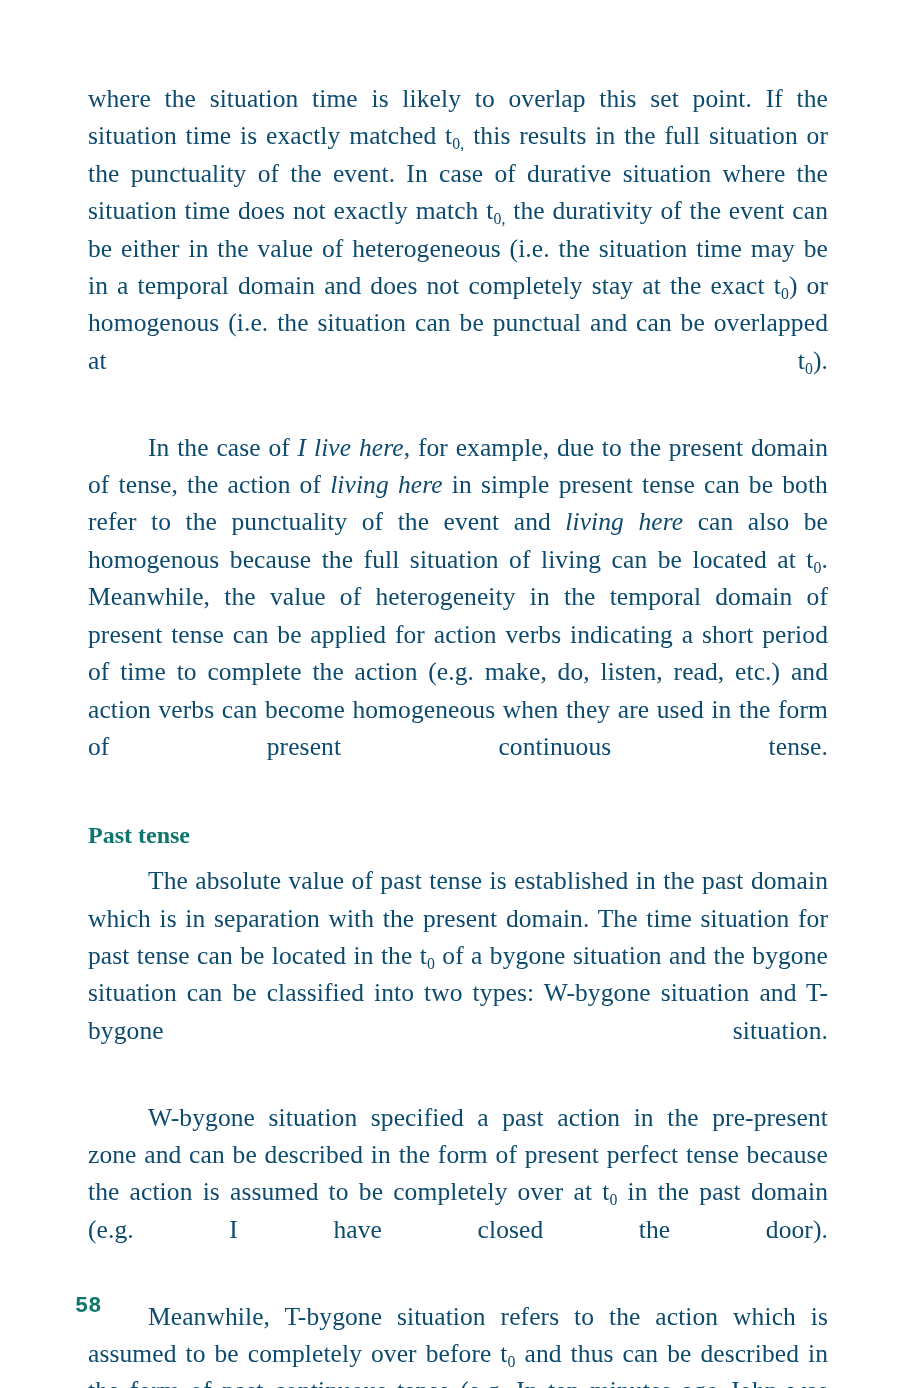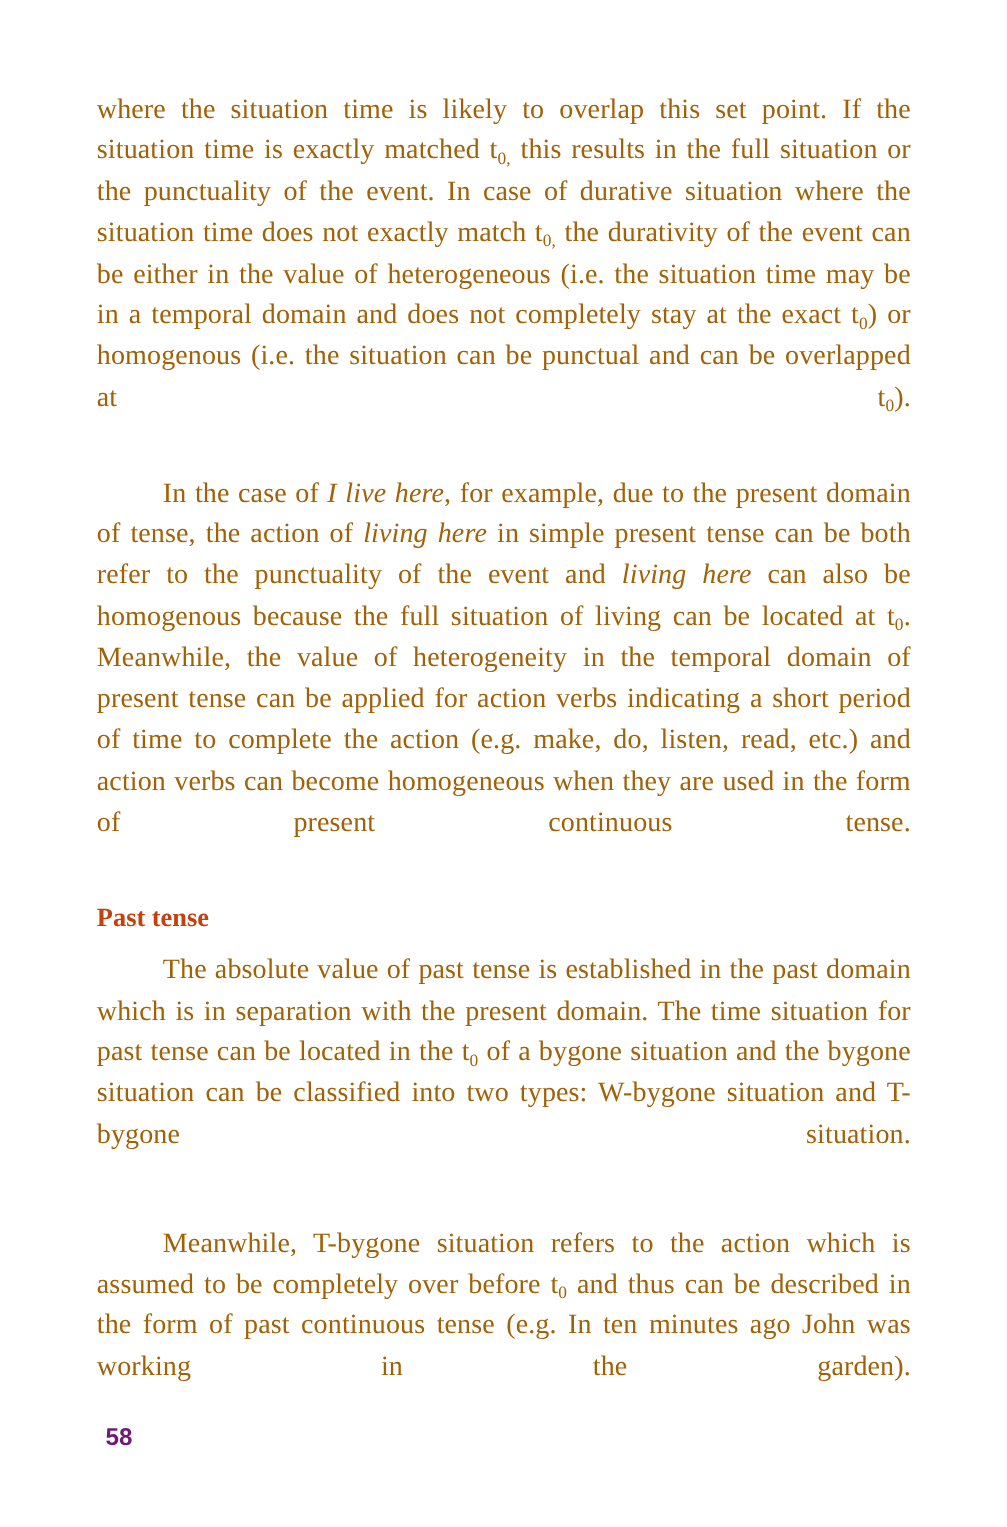--- a/index.html
+++ b/index.html
@@ -24,57 +24,57 @@
     width: 740px;
   }
   .para {
     margin: 0;
     font-size: 25.5px;
     line-height: 37.4px;
     text-align: justify;
     text-justify: inter-word;
     letter-spacing: 0.1px;
     word-spacing: 0.2px;
-    color: #a16207;
+    color: #0c4a6e;
   }
   
   .para::after {
     content: "";
     display: inline-block;
     width: 100%;
   }
   .indent-1 { text-indent: 60px; }
   .heading {
     margin: 0;
     font-size: 24px;
     line-height: 37.4px;
     font-weight: bold;
     text-align: left;
-    color: #c2410c;
+    color: #0f766e;
   }
   .heading::after { content: none; }
   .spacer-block { height: 12px; }
   .spacer-heading-top { height: 14px; }
   .spacer-heading-bottom { height: 8px; }
   sub.t0 {
     font-size: 0.62em;
     vertical-align: -0.32em;
     line-height: 0;
   }
   em.lit {
   }
   .page-number {
     position: absolute;
-    left: 96px;
+    left: 75px;
     top: 1296px;
     font-size: 22px;
     font-weight: bold;
     line-height: 1;
-    color: #701a75;
-    font-family: Liberation Sans, sans-serif;
+    color: #0f766e;
+    font-family: Liberation Mono, monospace;
   }
 </style>
 </head>
 <body>
 
 <div class="page">
 
   <div class="content">
 
     <p class="para">where the situation time is likely to overlap this set point. If the situation time is exactly matched t<sub class="t0">0,</sub> this results in the full situation or the punctuality of the event. In case of durative situation where the situation time does not exactly match t<sub class="t0">0,</sub> the durativity of the event can be either in the value of heterogeneous (i.e. the situation time may be in a temporal domain and does not completely stay at the exact t<sub class="t0">0</sub>) or homogenous (i.e. the situation can be punctual and can be overlapped at t<sub class="t0">0</sub>).</p>
@@ -86,20 +86,21 @@
     <div class="spacer-heading-top"></div>
 
     <p class="heading">Past tense</p>
 
     <div class="spacer-heading-bottom"></div>
 
     <p class="para indent-1">The absolute value of past tense is established in the past domain which is in separation with the present domain. The time situation for past tense can be located in the t<sub class="t0">0</sub> of a bygone situation and the bygone situation can be classified into two types: W-bygone situation and T-bygone situation.</p>
 
     <div class="spacer-block"></div>
 
+    <p class="para indent-1">W-bygone situation specified a past action in the pre-present zone and can be described in the form of present perfect tense because the action is assumed to be completely over at t<sub class="t0">0</sub> in the past domain (e.g. I have closed the door).</p>
 
     <div class="spacer-block"></div>
 
     <p class="para indent-1">Meanwhile, T-bygone situation refers to the action which is assumed to be completely over before t<sub class="t0">0</sub> and thus can be described in the form of past continuous tense (e.g. In ten minutes ago John was working in the garden).</p>
 
   </div>
 
   <div class="page-number">58</div>
 
 </div>

